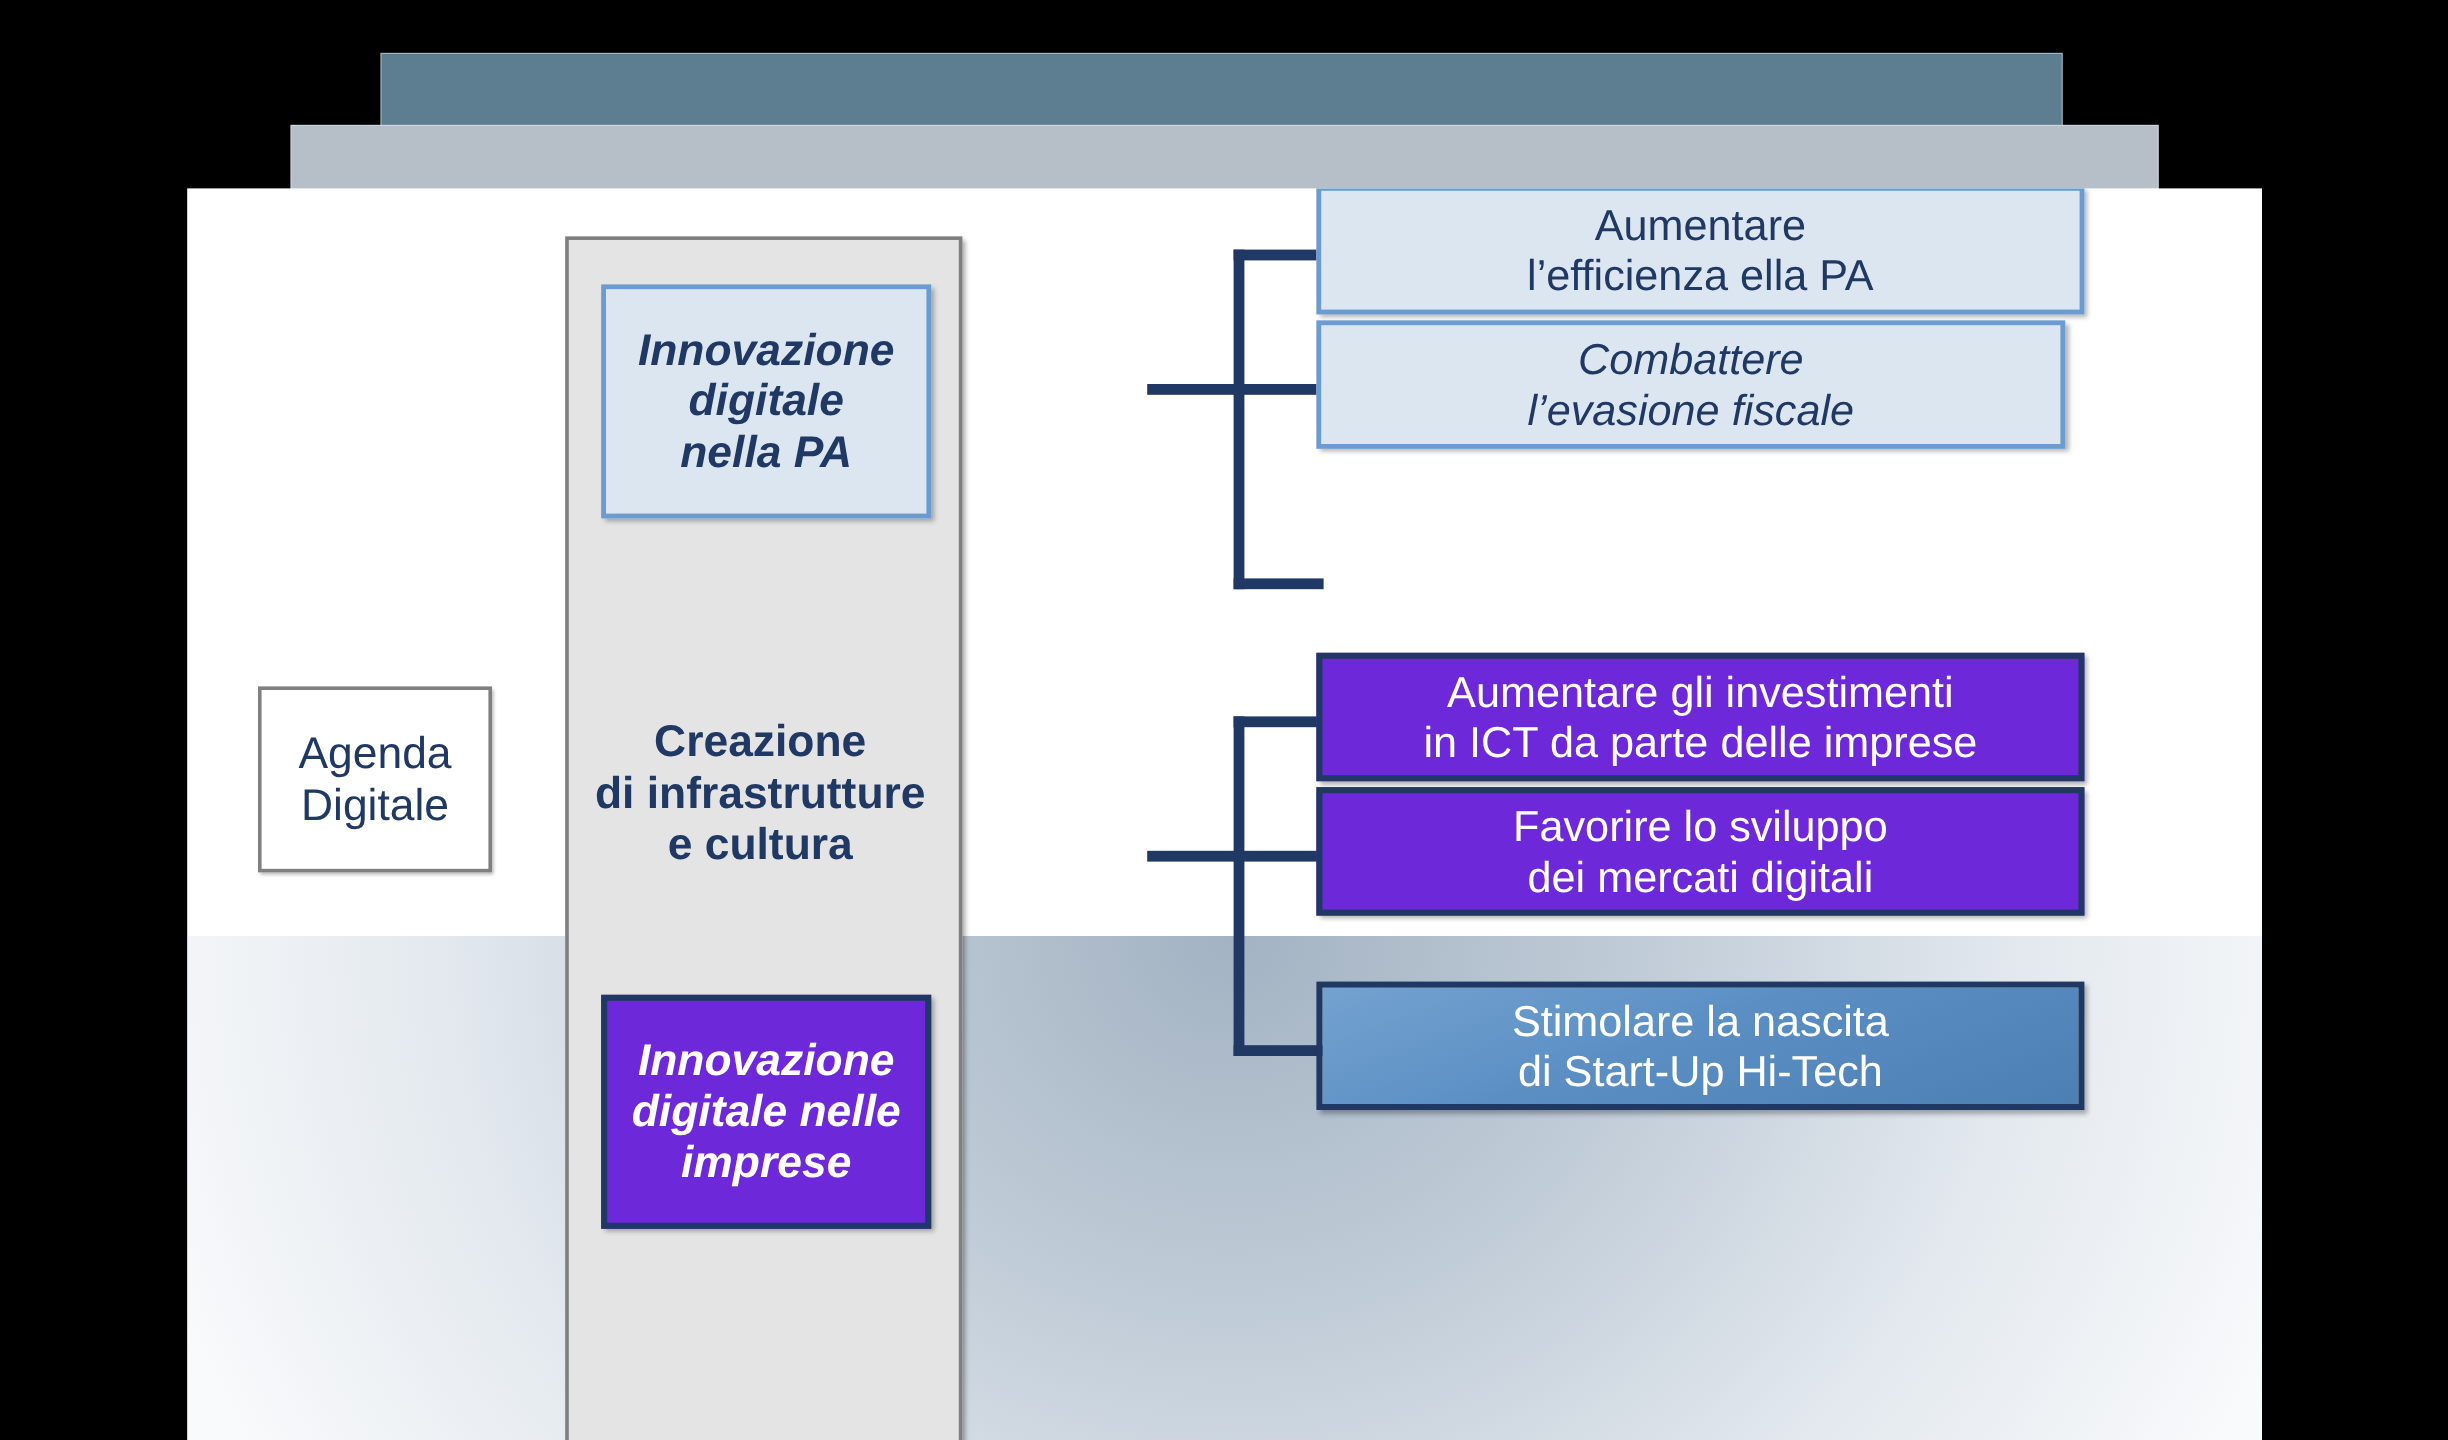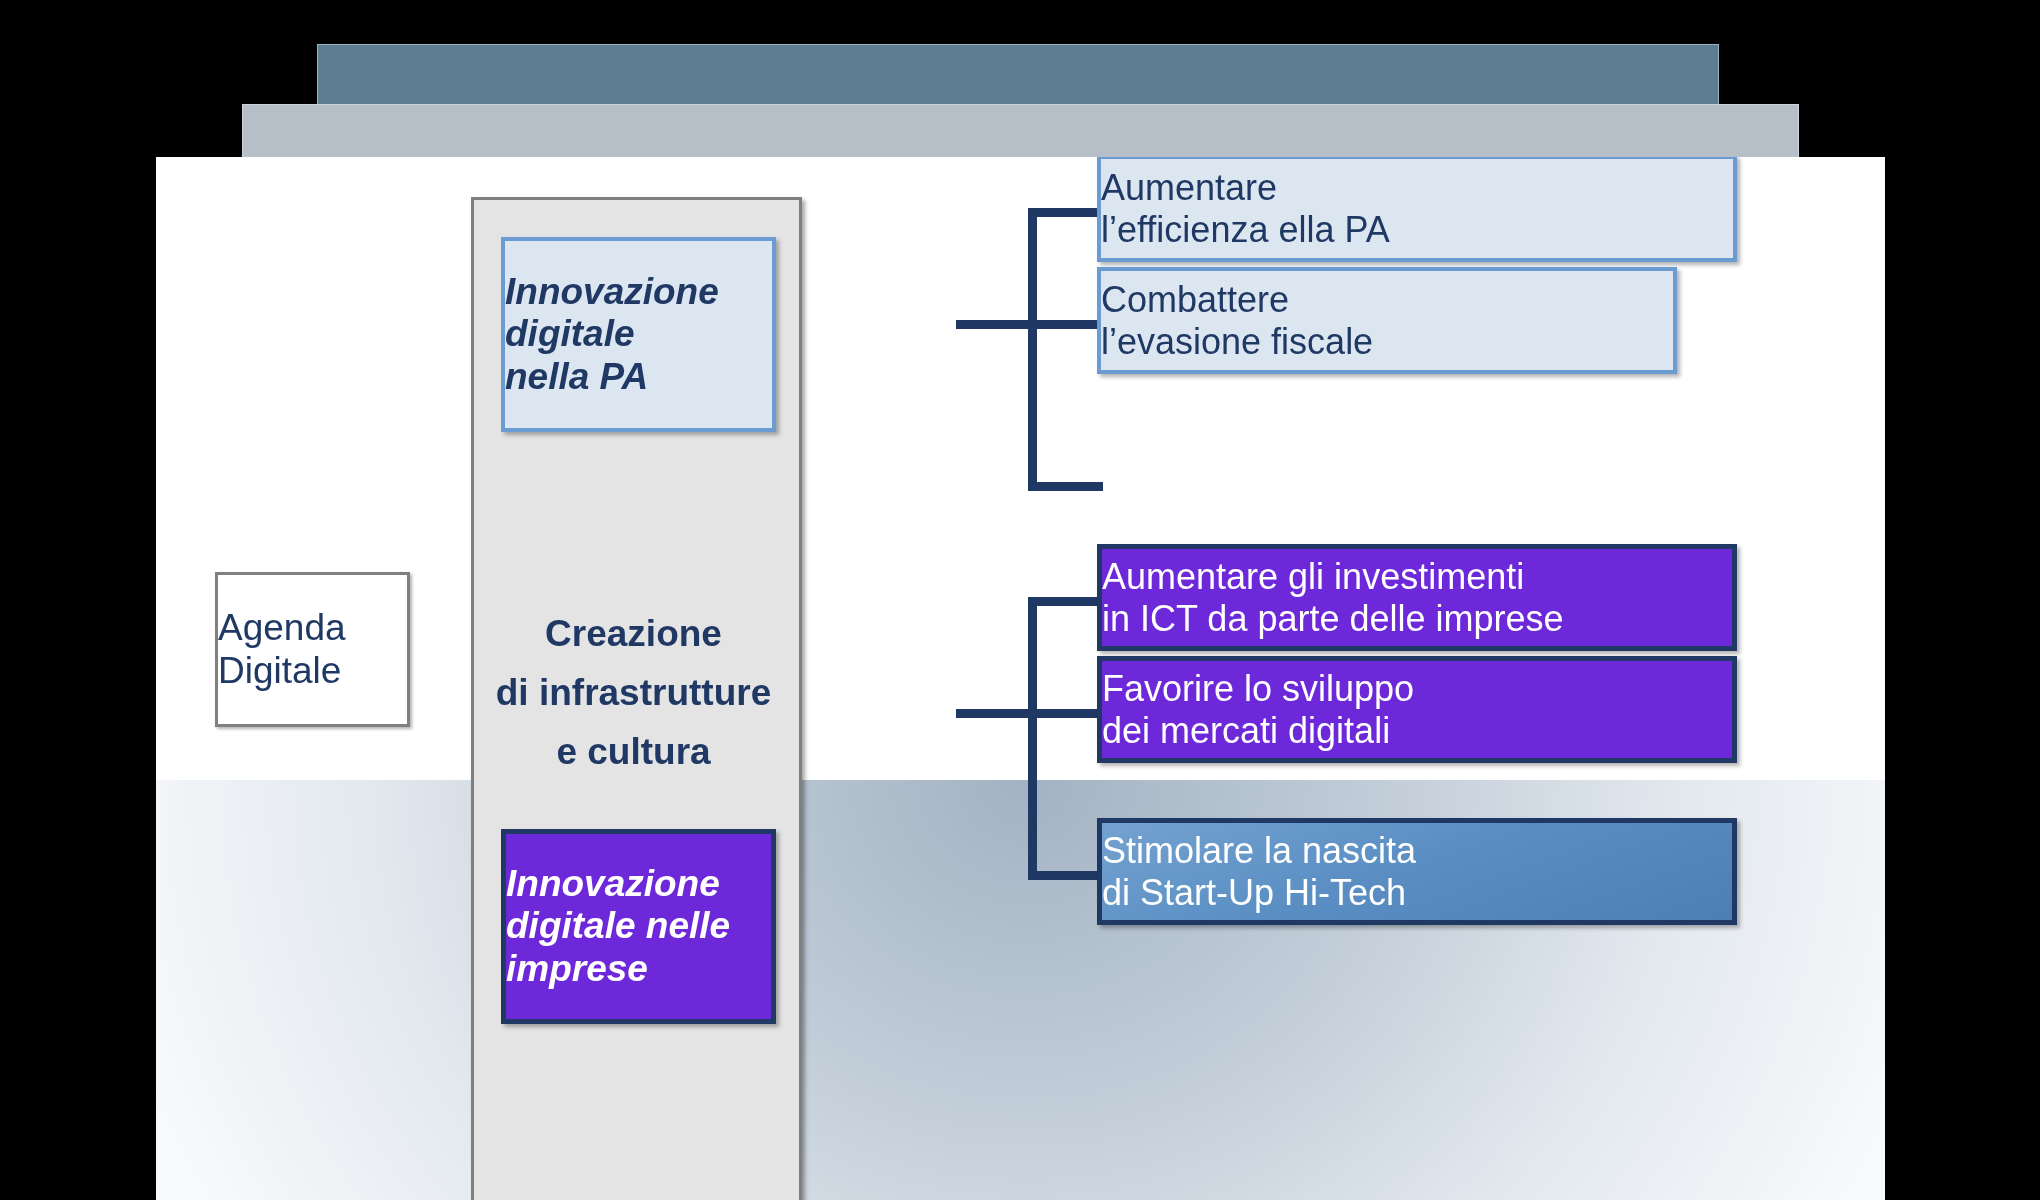--- a/index.html
+++ b/index.html
@@ -64,21 +64,21 @@
   .wire { background: #1f3864; }
   .wire-h { height: 9px; }
   .wire-v { width: 9px; }
 
   
   .node {
     box-sizing: border-box;
     display: flex;
     align-items: center;
     justify-content: center;
-    text-align: left;
+    text-align: center;
     line-height: 1.14;
     color: #1f3864;
   }
   .node .lines { width: 100%; }
   .node .lines span { display: block; }
 
   .node-agenda {
     background: #ffffff;
     border: 3px solid #808080;
     font-size: 37px;
@@ -91,21 +91,21 @@
     box-shadow: 3px 3px 4px rgba(0,0,0,0.35);
   }
 
   .label-centre {
     font-size: 37px;
     font-weight: bold;
     color: #1f3864;
     text-align: center;
     line-height: 1.16;
   }
-  .label-centre span { display: block; margin-top: 16px; }
+  .label-centre span { display: block; }
 
   .node-light {
     background: #dce6f1;
     border: 4px solid #6a9bd1;
     color: #1f3864;
     box-shadow: 3px 3px 4px rgba(0,0,0,0.30);
   }
   .node-light.bold { font-weight: bold; }
 
   .node-solid {
@@ -183,21 +183,21 @@
         </div>
       </div>
 
       <div class="node node-light fs-36" style="left:941px; top:-2px; width:640px; height:107px;">
         <div class="lines">
           <span>Aumentare</span>
           <span>l’efficienza ella PA</span>
         </div>
       </div>
 
-      <div class="node node-light fs-36" style="left:941px; top:110px; width:580px; height:107px;">
+      <div class="node node-light fs-36" style="left:941px; top:110px; width:624px; height:107px;font-style:italic;">
         <div class="lines">
           <span>Combattere</span>
           <span>l’evasione fiscale</span>
         </div>
       </div>
 
 
       <div class="node node-solid fs-36" style="left:941px; top:387px; width:640px; height:107px;">
         <div class="lines">
           <span>Aumentare gli investimenti</span>

